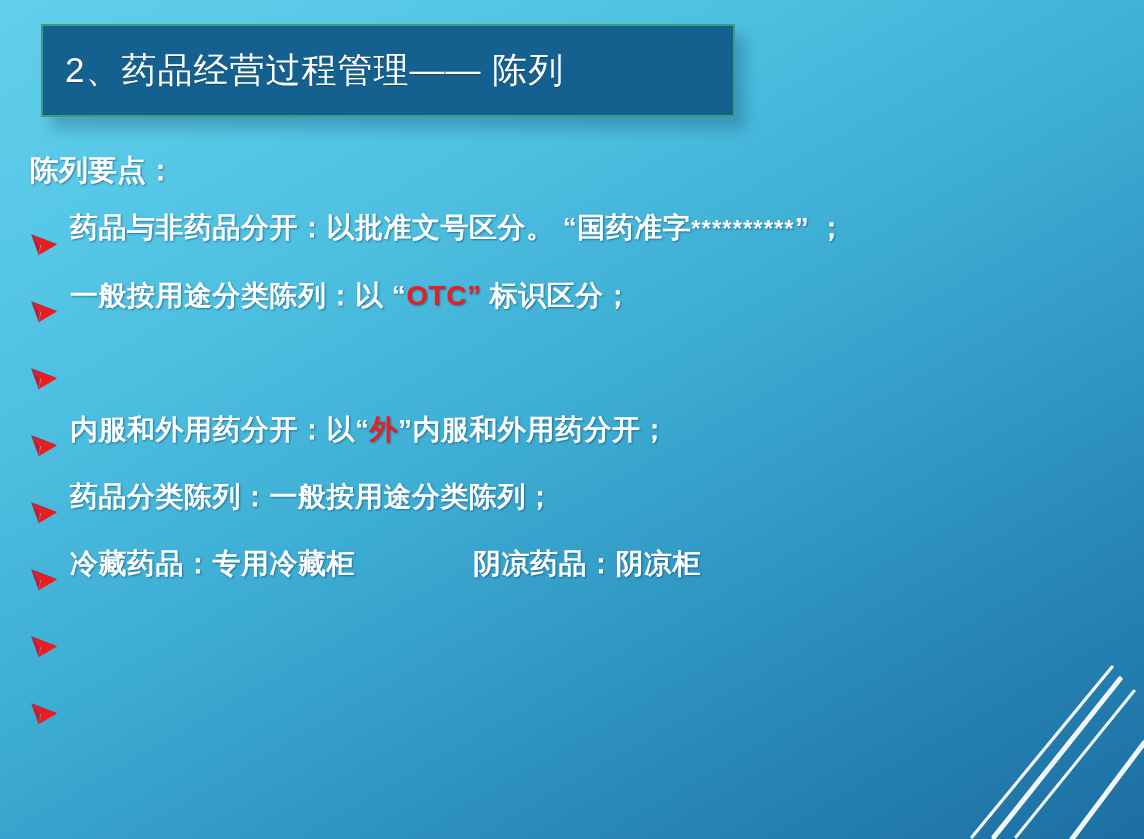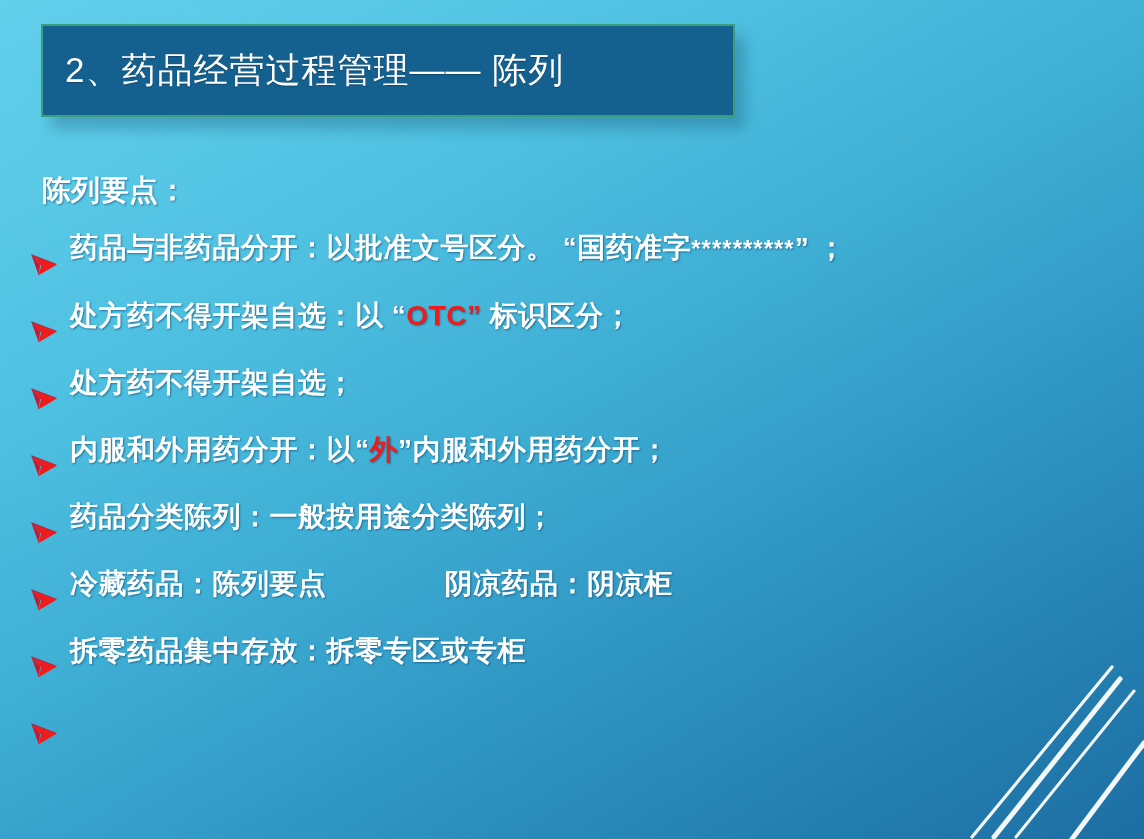--- a/index.html
+++ b/index.html
@@ -82,25 +82,24 @@
     position: absolute;
     left: 0;
     top: 147px;
     width: 1144px;
   }
 
   .heading {
     color: #ffffff;
     font-size: 29px;
     font-weight: bold;
-    padding-left: 42px;
+    padding-left: 30px;
     line-height: 46px;
     white-space: nowrap;
     text-shadow: 1px 1px 2px rgba(0,60,100,0.55);
-    margin-top: 20px;
   }
 
   .bullet-list {
     margin: 0;
     padding: 0;
     list-style: none;
   }
 
   .bullet-row {
     display: flex;
@@ -168,29 +167,28 @@
               <path d="M3 4 L27 12.5 L9 23 L11 13.5 Z" fill="#ee1c1c"></path>
             </svg></span>
           <span class="bullet-text"><span>药品与非药品分开：以批准文号区分。 “国药准字</span><span class="ast">**********</span><span>” ；</span></span>
         </li>
         <li class="bullet-row">
           <span class="bullet-arrow"><svg width="30" height="28" viewBox="0 0 30 28">
               <path d="M1 2 L27 12 L10 13 Z" fill="#8d3a5e"></path>
               <path d="M1 2 L10 13 L9 24 Z" fill="#c41b34"></path>
               <path d="M3 4 L27 12.5 L9 23 L11 13.5 Z" fill="#ee1c1c"></path>
             </svg></span>
-          <span class="bullet-text"><span>处方药不得开架自选：以 “</span><span style="color: rgb(238, 28, 28);">OTC</span><span style="color: rgb(238, 28, 28);">”</span><span> 标识区分；</span></span>
-        </li>
-        <li class="bullet-row">
-          <span class="bullet-arrow"><svg width="30" height="28" viewBox="0 0 30 28">
-              <path d="M1 2 L27 12 L10 13 Z" fill="#8d3a5e"></path>
-              <path d="M1 2 L10 13 L9 24 Z" fill="#c41b34"></path>
-              <path d="M3 4 L27 12.5 L9 23 L11 13.5 Z" fill="#ee1c1c"></path>
-            </svg></span>
-          <span class="bullet-text"><span>处方药不得开架自选；</span></span>
+          <span class="bullet-text"><span>一般按用途分类陈列：以 “</span><span style="color: rgb(238, 28, 28);">OTC</span><span style="color: rgb(238, 28, 28);">”</span><span> 标识区分；</span></span>
+        </li>
+        <li class="bullet-row">
+          <span class="bullet-arrow"><svg width="30" height="28" viewBox="0 0 30 28">
+              <path d="M1 2 L27 12 L10 13 Z" fill="#8d3a5e"></path>
+              <path d="M1 2 L10 13 L9 24 Z" fill="#c41b34"></path>
+              <path d="M3 4 L27 12.5 L9 23 L11 13.5 Z" fill="#ee1c1c"></path>
+            </svg></span>
         </li>
         <li class="bullet-row">
           <span class="bullet-arrow"><svg width="30" height="28" viewBox="0 0 30 28">
               <path d="M1 2 L27 12 L10 13 Z" fill="#8d3a5e"></path>
               <path d="M1 2 L10 13 L9 24 Z" fill="#c41b34"></path>
               <path d="M3 4 L27 12.5 L9 23 L11 13.5 Z" fill="#ee1c1c"></path>
             </svg></span>
           <span class="bullet-text"><span>内服和外用药分开：以“</span><span style="color: rgb(238, 28, 28);">外</span><span>”内服和外用药分开；</span></span>
         </li>
         <li class="bullet-row">
@@ -200,29 +198,28 @@
               <path d="M3 4 L27 12.5 L9 23 L11 13.5 Z" fill="#ee1c1c"></path>
             </svg></span>
           <span class="bullet-text"><span>药品分类陈列：一般按用途分类陈列；</span></span>
         </li>
         <li class="bullet-row">
           <span class="bullet-arrow"><svg width="30" height="28" viewBox="0 0 30 28">
               <path d="M1 2 L27 12 L10 13 Z" fill="#8d3a5e"></path>
               <path d="M1 2 L10 13 L9 24 Z" fill="#c41b34"></path>
               <path d="M3 4 L27 12.5 L9 23 L11 13.5 Z" fill="#ee1c1c"></path>
             </svg></span>
-          <span class="bullet-text"><span>冷藏药品：陈列要点</span><span class="gap"></span><span>阴凉药品：阴凉柜</span></span>
-        </li>
-        <li class="bullet-row">
-          <span class="bullet-arrow"><svg width="30" height="28" viewBox="0 0 30 28">
-              <path d="M1 2 L27 12 L10 13 Z" fill="#8d3a5e"></path>
-              <path d="M1 2 L10 13 L9 24 Z" fill="#c41b34"></path>
-              <path d="M3 4 L27 12.5 L9 23 L11 13.5 Z" fill="#ee1c1c"></path>
-            </svg></span>
-          <span class="bullet-text"><span>拆零药品集中存放：拆零专区或专柜</span></span>
+          <span class="bullet-text"><span>冷藏药品：专用冷藏柜</span><span class="gap"></span><span>阴凉药品：阴凉柜</span></span>
+        </li>
+        <li class="bullet-row">
+          <span class="bullet-arrow"><svg width="30" height="28" viewBox="0 0 30 28">
+              <path d="M1 2 L27 12 L10 13 Z" fill="#8d3a5e"></path>
+              <path d="M1 2 L10 13 L9 24 Z" fill="#c41b34"></path>
+              <path d="M3 4 L27 12.5 L9 23 L11 13.5 Z" fill="#ee1c1c"></path>
+            </svg></span>
         </li>
         <li class="bullet-row">
           <span class="bullet-arrow"><svg width="30" height="28" viewBox="0 0 30 28">
               <path d="M1 2 L27 12 L10 13 Z" fill="#8d3a5e"></path>
               <path d="M1 2 L10 13 L9 24 Z" fill="#c41b34"></path>
               <path d="M3 4 L27 12.5 L9 23 L11 13.5 Z" fill="#ee1c1c"></path>
             </svg></span>
         </li>
       </ul>
 

